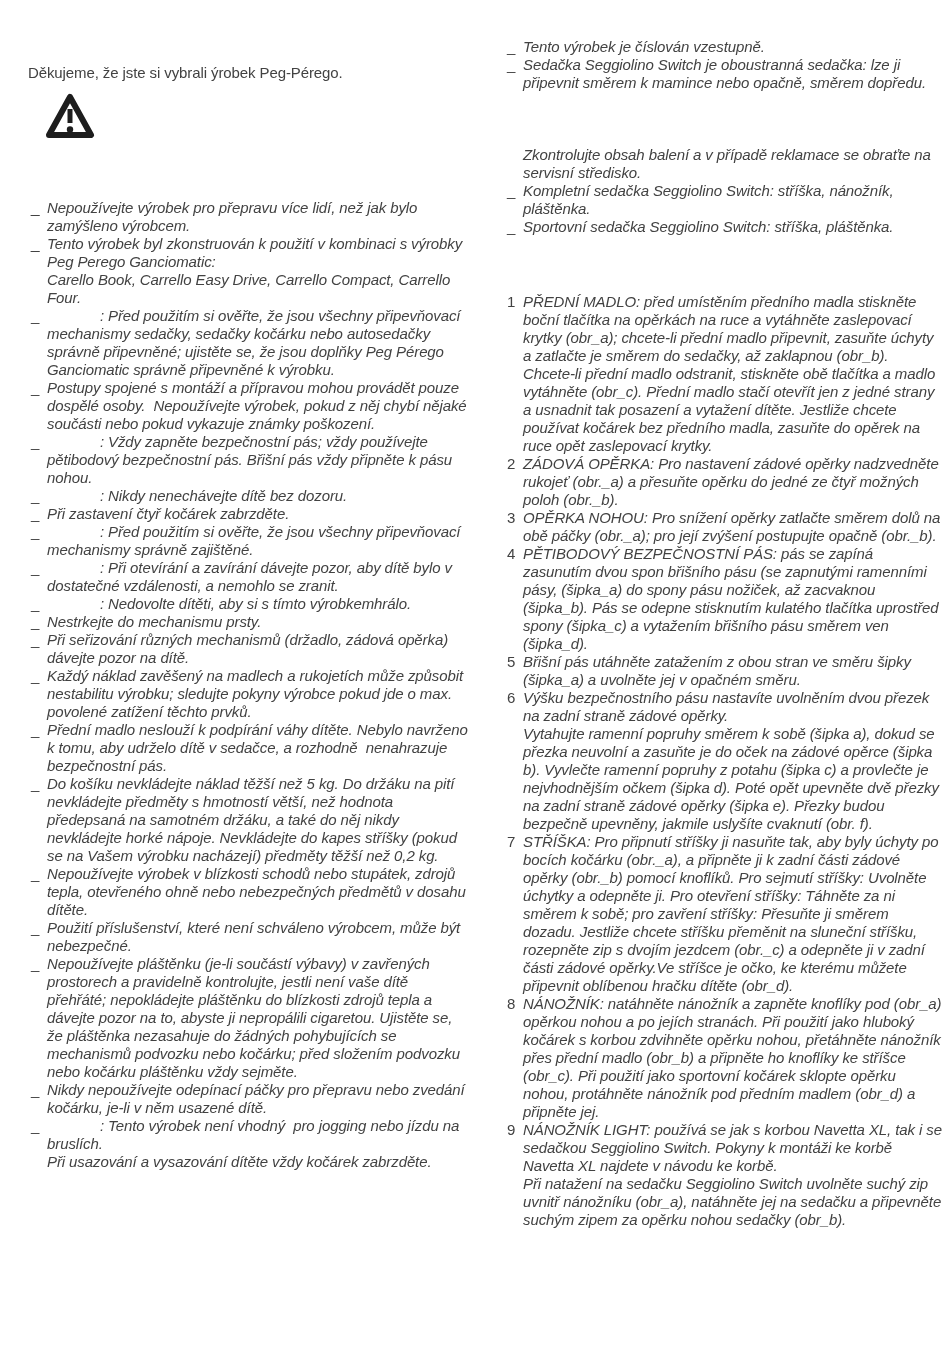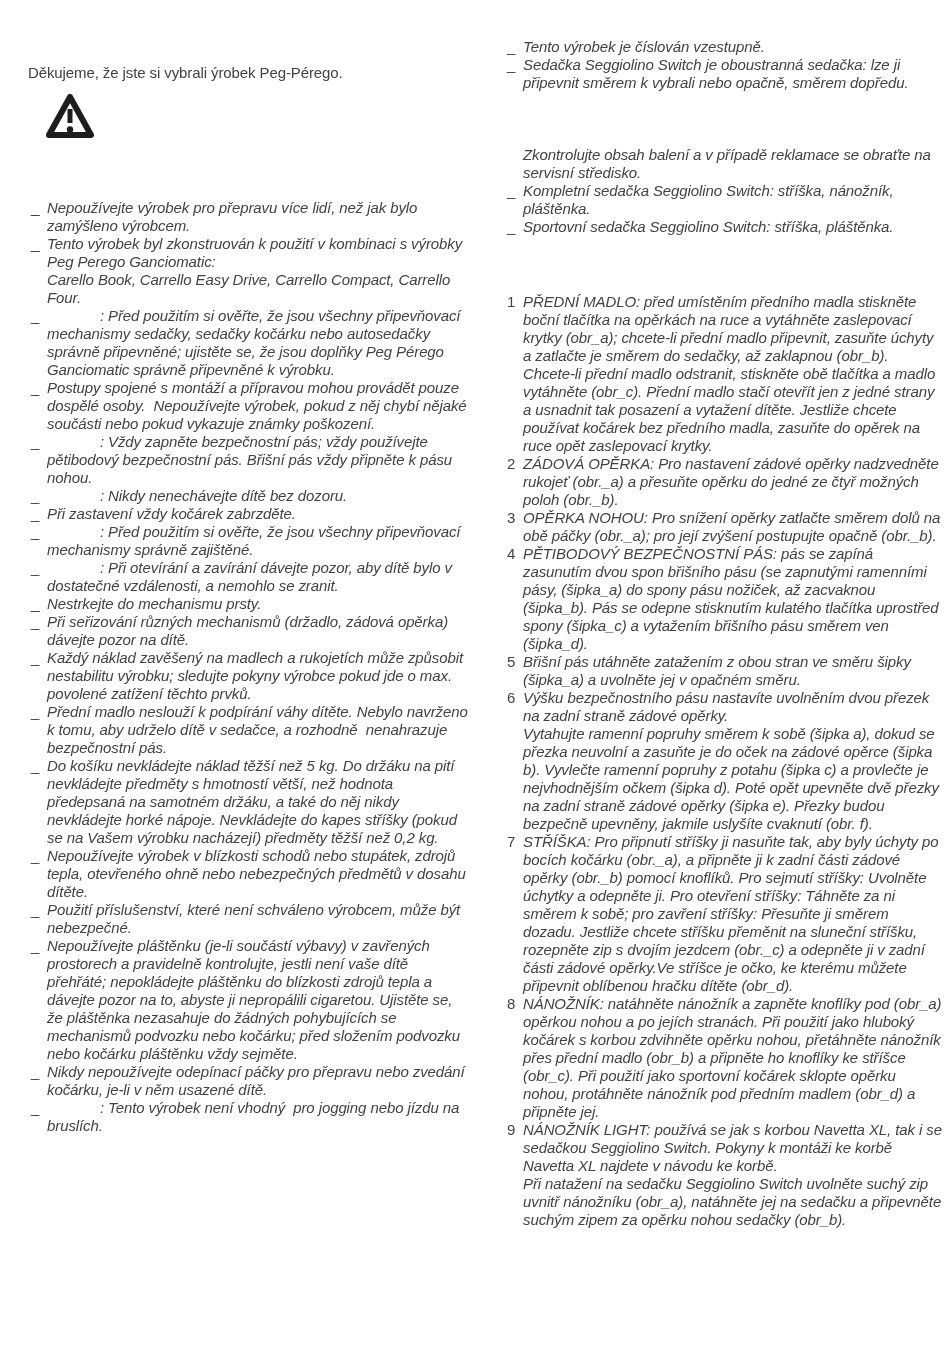--- a/index.html
+++ b/index.html
@@ -37,39 +37,40 @@
 <div class="block" id="left-list">
     <div class="para"><span class="marker">_</span></div>
     <div class="para"><span class="marker">_</span><span class="ptext">Nepoužívejte výrobek pro přepravu více lidí, než jak bylo zamýšleno výrobcem.</span></div>
     <div class="para"><span class="marker">_</span></div>
     <div class="para"><span class="marker">_</span><span class="ptext">Tento výrobek byl zkonstruován k použití v kombinaci s výrobky Peg Perego Ganciomatic:
 Carello Book, Carrello Easy Drive, Carrello Compact, Carrello Four.</span></div>
     <div class="para"><span class="marker">_</span><span class="ptext">&nbsp;&nbsp;&nbsp;&nbsp;&nbsp;&nbsp;&nbsp;&nbsp;&nbsp;&nbsp;&nbsp;&nbsp;&nbsp;: Před použitím si ověřte, že jsou všechny připevňovací mechanismy sedačky, sedačky kočárku nebo autosedačky správně připevněné; ujistěte se, že jsou doplňky Peg Pérego Ganciomatic správně připevněné k výrobku.</span></div>
     <div class="para"><span class="marker">_</span><span class="ptext">Postupy spojené s montáží a přípravou mohou provádět pouze dospělé osoby.&nbsp; Nepoužívejte výrobek, pokud z něj chybí nějaké součásti nebo pokud vykazuje známky poškození.</span></div>
     <div class="para"><span class="marker">_</span><span class="ptext">&nbsp;&nbsp;&nbsp;&nbsp;&nbsp;&nbsp;&nbsp;&nbsp;&nbsp;&nbsp;&nbsp;&nbsp;&nbsp;: Vždy zapněte bezpečnostní pás; vždy používejte pětibodový bezpečnostní pás. Břišní pás vždy připněte k pásu nohou.</span></div>
     <div class="para"><span class="marker">_</span><span class="ptext">&nbsp;&nbsp;&nbsp;&nbsp;&nbsp;&nbsp;&nbsp;&nbsp;&nbsp;&nbsp;&nbsp;&nbsp;&nbsp;: Nikdy nenechávejte dítě bez dozoru.</span></div>
-    <div class="para"><span class="marker">_</span><span class="ptext">Při zastavení vždy kočárek zabrzděte.</span></div>
+    <div class="para"><span class="marker">_</span><span class="ptext">Při zastavení čtyř kočárek zabrzděte.</span></div>
     <div class="para"><span class="marker">_</span><span class="ptext">&nbsp;&nbsp;&nbsp;&nbsp;&nbsp;&nbsp;&nbsp;&nbsp;&nbsp;&nbsp;&nbsp;&nbsp;&nbsp;: Před použitím si ověřte, že jsou všechny připevňovací mechanismy správně zajištěné.</span></div>
     <div class="para"><span class="marker">_</span><span class="ptext">&nbsp;&nbsp;&nbsp;&nbsp;&nbsp;&nbsp;&nbsp;&nbsp;&nbsp;&nbsp;&nbsp;&nbsp;&nbsp;: Při otevírání a zavírání dávejte pozor, aby dítě bylo v dostatečné vzdálenosti, a nemohlo se zranit.</span></div>
-    <div class="para"><span class="marker">_</span></div>
+    <div class="para"><span class="marker">_</span><span class="ptext">&nbsp;&nbsp;&nbsp;&nbsp;&nbsp;&nbsp;&nbsp;&nbsp;&nbsp;&nbsp;&nbsp;&nbsp;&nbsp;: Nedovolte dítěti, aby si s tímto výrobkemhrálo.</span></div>
     <div class="para"><span class="marker">_</span><span class="ptext">Nestrkejte do mechanismu prsty.</span></div>
     <div class="para"><span class="marker">_</span><span class="ptext">Při seřizování různých mechanismů (držadlo, zádová opěrka) dávejte pozor na dítě.</span></div>
     <div class="para"><span class="marker">_</span><span class="ptext">Každý náklad zavěšený na madlech a rukojetích může způsobit nestabilitu výrobku; sledujte pokyny výrobce pokud jde o max. povolené zatížení těchto prvků.</span></div>
     <div class="para"><span class="marker">_</span><span class="ptext">Přední madlo neslouží k podpírání váhy dítěte. Nebylo navrženo k tomu, aby udrželo dítě v sedačce, a rozhodně&nbsp; nenahrazuje bezpečnostní pás.</span></div>
     <div class="para"><span class="marker">_</span><span class="ptext">Do košíku nevkládejte náklad těžší než 5 kg. Do držáku na pití nevkládejte předměty s hmotností větší, než hodnota předepsaná na samotném držáku, a také do něj nikdy nevkládejte horké nápoje. Nevkládejte do kapes stříšky (pokud se na Vašem výrobku nacházejí) předměty těžší než 0,2 kg.</span></div>
     <div class="para"><span class="marker">_</span><span class="ptext">Nepoužívejte výrobek v blízkosti schodů nebo stupátek, zdrojů tepla, otevřeného ohně nebo nebezpečných předmětů v dosahu dítěte.</span></div>
     <div class="para"><span class="marker">_</span><span class="ptext">Použití příslušenství, které není schváleno výrobcem, může být nebezpečné.</span></div>
     <div class="para"><span class="marker">_</span><span class="ptext">Nepoužívejte pláštěnku (je-li součástí výbavy) v zavřených prostorech a pravidelně kontrolujte, jestli není vaše dítě přehřáté; nepokládejte pláštěnku do blízkosti zdrojů tepla a dávejte pozor na to, abyste ji nepropálili cigaretou. Ujistěte se, že pláštěnka nezasahuje do žádných pohybujících se mechanismů podvozku nebo kočárku; před složením podvozku nebo kočárku pláštěnku vždy sejměte.</span></div>
     <div class="para"><span class="marker">_</span><span class="ptext">Nikdy nepoužívejte odepínací páčky pro přepravu nebo zvedání kočárku, je-li v něm usazené dítě.</span></div>
     <div class="para"><span class="marker">_</span><span class="ptext">&nbsp;&nbsp;&nbsp;&nbsp;&nbsp;&nbsp;&nbsp;&nbsp;&nbsp;&nbsp;&nbsp;&nbsp;&nbsp;: Tento výrobek není vhodný&nbsp; pro jogging nebo jízdu na bruslích.</span></div>
+    <div class="para"><span class="marker"></span><span class="ptext">Při usazování a vysazování dítěte vždy kočárek zabrzděte.</span></div>
   </div>
 
 <div class="block" id="right-top">
     <div class="para"><span class="marker">_</span><span class="ptext">Tento výrobek je číslován vzestupně.</span></div>
-    <div class="para"><span class="marker">_</span><span class="ptext">Sedačka Seggiolino Switch je oboustranná sedačka: lze ji připevnit směrem k vybrali nebo opačně, směrem dopředu.</span></div>
+    <div class="para"><span class="marker">_</span><span class="ptext">Sedačka Seggiolino Switch je oboustranná sedačka: lze ji připevnit směrem k mamince nebo opačně, směrem dopředu.</span></div>
   </div>
 <div class="block" id="right-mid">
     <div class="para"><span class="marker"></span><span class="ptext">Zkontrolujte obsah balení a v případě reklamace se obraťte na servisní středisko.</span></div>
     <div class="para"><span class="marker">_</span><span class="ptext">Kompletní sedačka Seggiolino Switch: stříška, nánožník, pláštěnka.</span></div>
     <div class="para"><span class="marker">_</span><span class="ptext">Sportovní sedačka Seggiolino Switch: stříška, pláštěnka.</span></div>
   </div>
 <div class="block" id="right-instructions">
     <div class="para"><span class="marker">1</span><span class="ptext">PŘEDNÍ MADLO: před umístěním předního madla stiskněte boční tlačítka na opěrkách na ruce a vytáhněte zaslepovací krytky (obr_a); chcete-li přední madlo připevnit, zasuňte úchyty a zatlačte je směrem do sedačky, až zaklapnou (obr_b). Chcete-li přední madlo odstranit, stiskněte obě tlačítka a madlo vytáhněte (obr_c). Přední madlo stačí otevřít jen z jedné strany a usnadnit tak posazení a vytažení dítěte. Jestliže chcete používat kočárek bez předního madla, zasuňte do opěrek na ruce opět zaslepovací krytky.</span></div>
     <div class="para"><span class="marker">2</span><span class="ptext">ZÁDOVÁ OPĚRKA: Pro nastavení zádové opěrky nadzvedněte rukojeť (obr._a) a přesuňte opěrku do jedné ze čtyř možných poloh (obr._b).</span></div>
     <div class="para"><span class="marker">3</span><span class="ptext">OPĚRKA NOHOU: Pro snížení opěrky zatlačte směrem dolů na obě páčky (obr._a); pro její zvýšení postupujte opačně (obr._b).</span></div>

